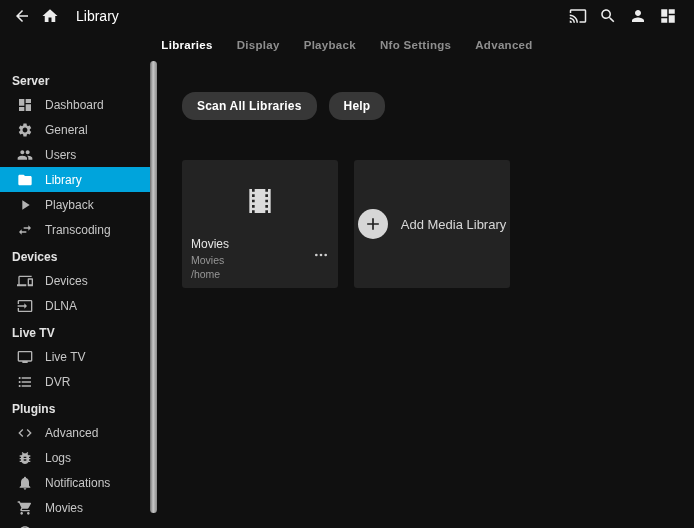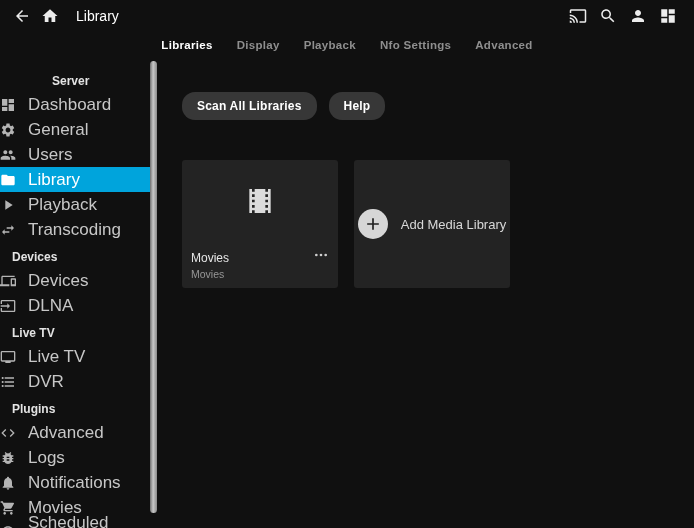--- a/index.html
+++ b/index.html
@@ -31,24 +31,24 @@
   }
   .tab.active { color:#ffffff; font-weight:700; }
 
   
   .content { display:flex; height:470px; }
 
   
   .sidebar-wrap { width:158px; position:relative; flex:none; padding-top:4px; }
   .sidebar { width:150px; }
   .section-title { font-size:12px; font-weight:700; color:#e3e3e3; padding:8px 12px 4px; line-height:14px; }
-  .section:first-child .section-title { padding-top:12px;margin-left:40px; }
+  .section:first-child .section-title { padding-top:12px; }
   .side-item {
-    height:25px; display:flex; align-items:center; 
-    color:#c7c7c7; font-size:17px; cursor:pointer; width:150px;
+    height:25px; display:flex; align-items:center; padding-left:17px;
+    color:#c7c7c7; font-size:12px; cursor:pointer; width:150px;
   }
   .side-item svg { width:16px; height:16px; margin-right:12px; color:#b4b4b4; flex:none; }
   .side-item.active { background:var(--accent); color:#ffffff; }
   .side-item.active svg { color:#ffffff; }
   .scrollbar-track { position:absolute; top:0; right:0; width:8px; height:100%; }
   .scrollbar-thumb {
     position:absolute; top:3px; left:0; width:7px; height:452px; border-radius:4px;
     background:linear-gradient(90deg,#6f6f6f 0%,#c8c8c8 45%,#8a8a8a 100%);
   }
 
@@ -374,20 +374,21 @@
         <div class="card-icon-area">
           <span>
               <svg width="32" height="32">
                 <use href="#i-film"></use>
               </svg>
             </span>
         </div>
         <div class="card-info">
           <div class="card-title">Movies</div>
           <div class="card-meta">Movies</div>
+          <div class="card-meta">/home</div>
         </div>
         <button class="more-btn">
           <span>
               <svg width="16" height="16">
                 <use href="#i-more"></use>
               </svg>
             </span>
         </button>
       </div>
 

